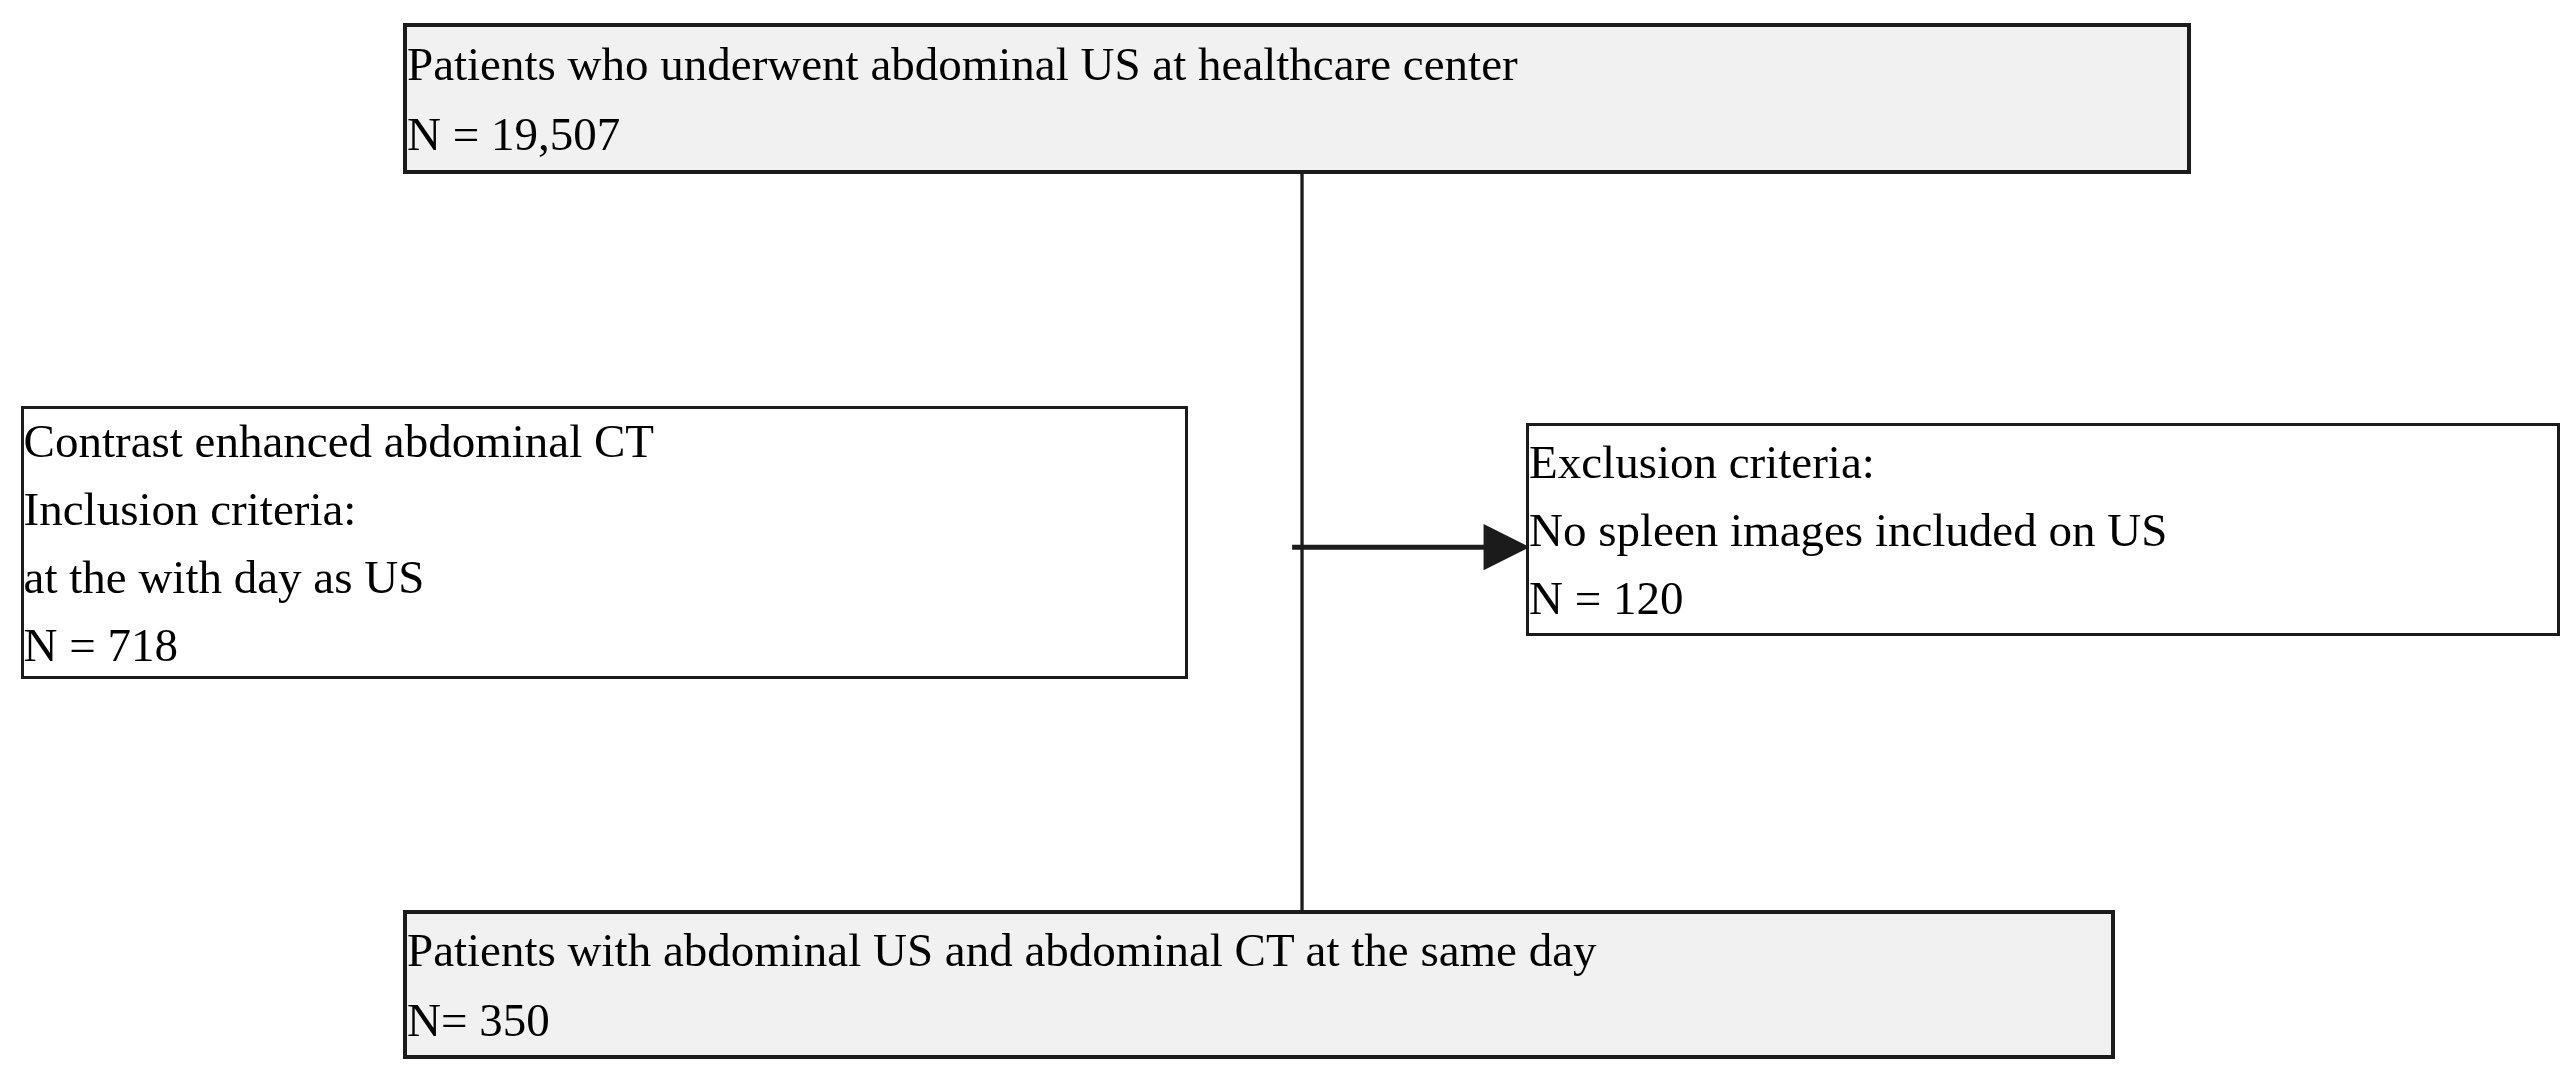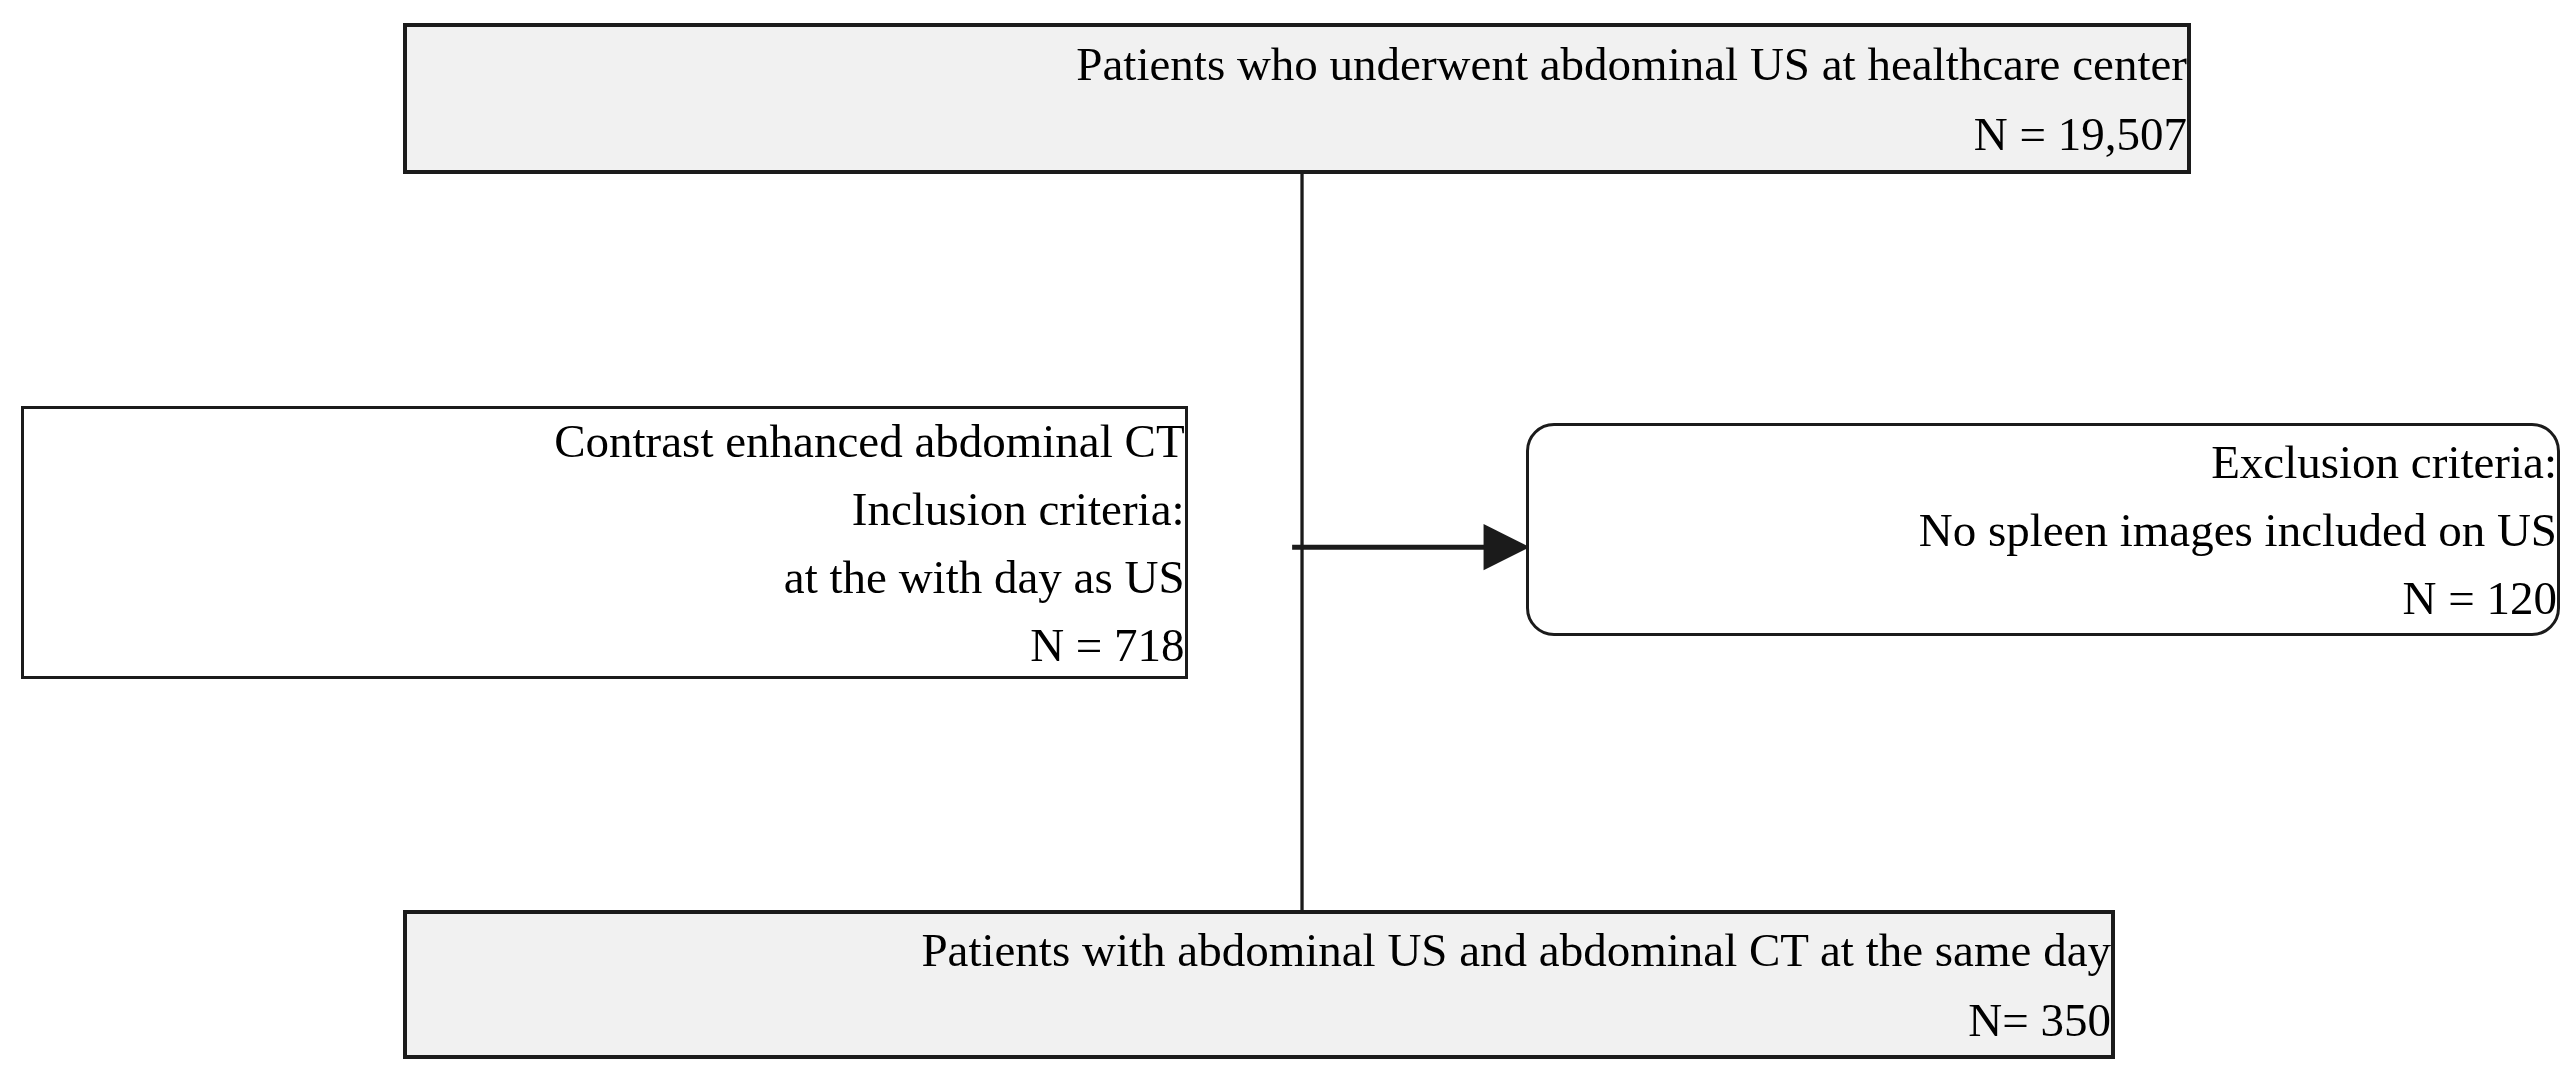--- a/index.html
+++ b/index.html
@@ -14,26 +14,25 @@
     background: #ffffff;
     font-family: "Liberation Serif", "DejaVu Serif", serif;
     color: #000000;
     overflow: hidden;
   }
   .box {
     position: absolute;
     box-sizing: border-box;
     display: flex;
     flex-direction: column;
-    align-items: flex-end;
+    align-items: flex-start;
     justify-content: center;
     text-align: center;
     font-size: 47px;
     z-index: 2;
-    padding-left: 28px;
   }
   .box span {
     display: block;
     white-space: nowrap;
   }
   .shaded {
     background: #f1f1f1;
     border: 4.1px solid #1b1b1b;
     line-height: 70px;
   }
@@ -52,21 +51,20 @@
     left: 20.6px;
     top: 406px;
     width: 1167px;
     height: 273px;
   }
   #box-exclusion {
     left: 1526px;
     top: 423px;
     width: 1034px;
     height: 213px;
-    border-radius: 28px;
   }
   #box-final {
     left: 403px;
     top: 910px;
     width: 1712px;
     height: 149px;
   }
   #connector-layer {
     position: absolute;
     left: 0;

